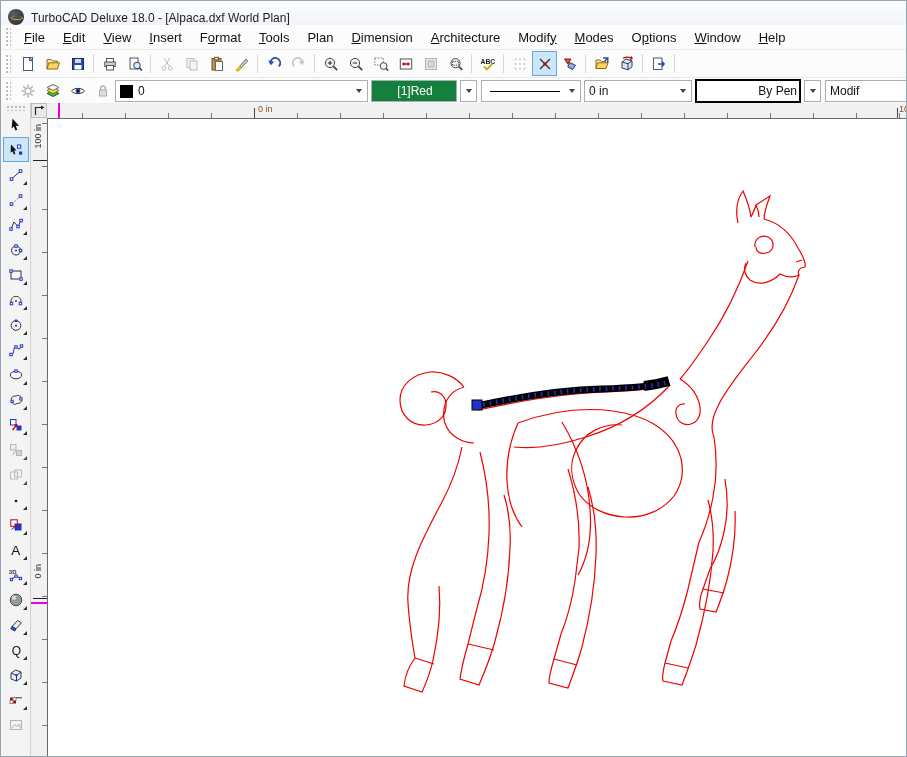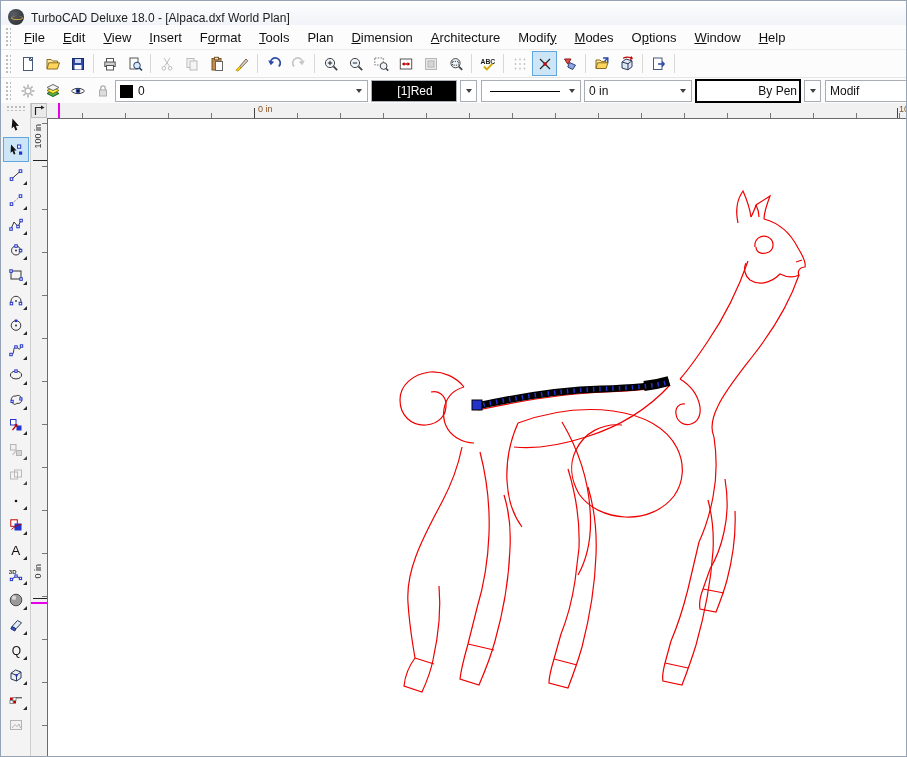--- a/index.html
+++ b/index.html
@@ -318,21 +318,21 @@
             <rect x="4.5" y="7" width="7" height="6" fill="#d8d8d8" stroke="#a0a0a0"></rect>
             <path d="M5.8 7 V5 A2.2 2.2 0 0 1 10.2 5 V7" fill="none" stroke="#a0a0a0" stroke-width="1.3"></path>
           </svg>
         </span>
       </span>
     <span class="combo" style="width:245px">
       <span class="swatch" style="background: rgb(0, 0, 0);"></span>
       <span>0</span>
       <span class="tri"></span>
     </span>
-    <span class="combo redcombo" id="colorcombo" style="width: 78px; background: #000000; color: rgb(255, 255, 255);">
+    <span class="combo redcombo" id="colorcombo" style="width: 78px; background: #15803d; color: rgb(255, 255, 255);">
       <span>[1]Red</span>
     </span>
     <span class="arrbtn">
         <span class="tri"></span>
       </span>
     <span class="combo" style="width:92px">
       <span class="linesample"></span>
       <span class="tri"></span>
     </span>
     <span class="combo" style="width:100px">

